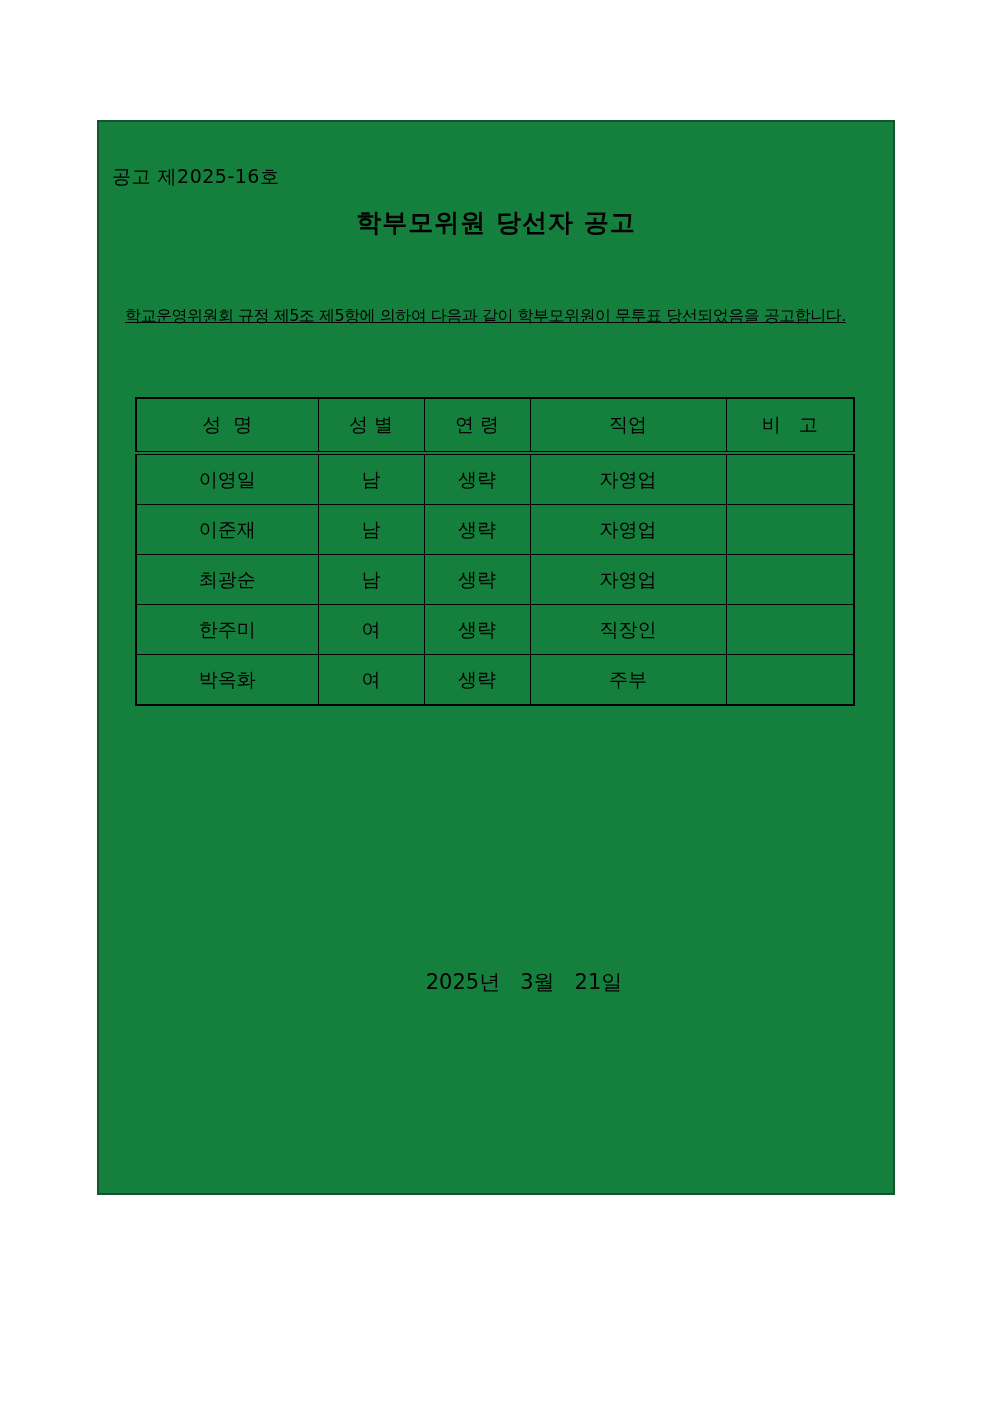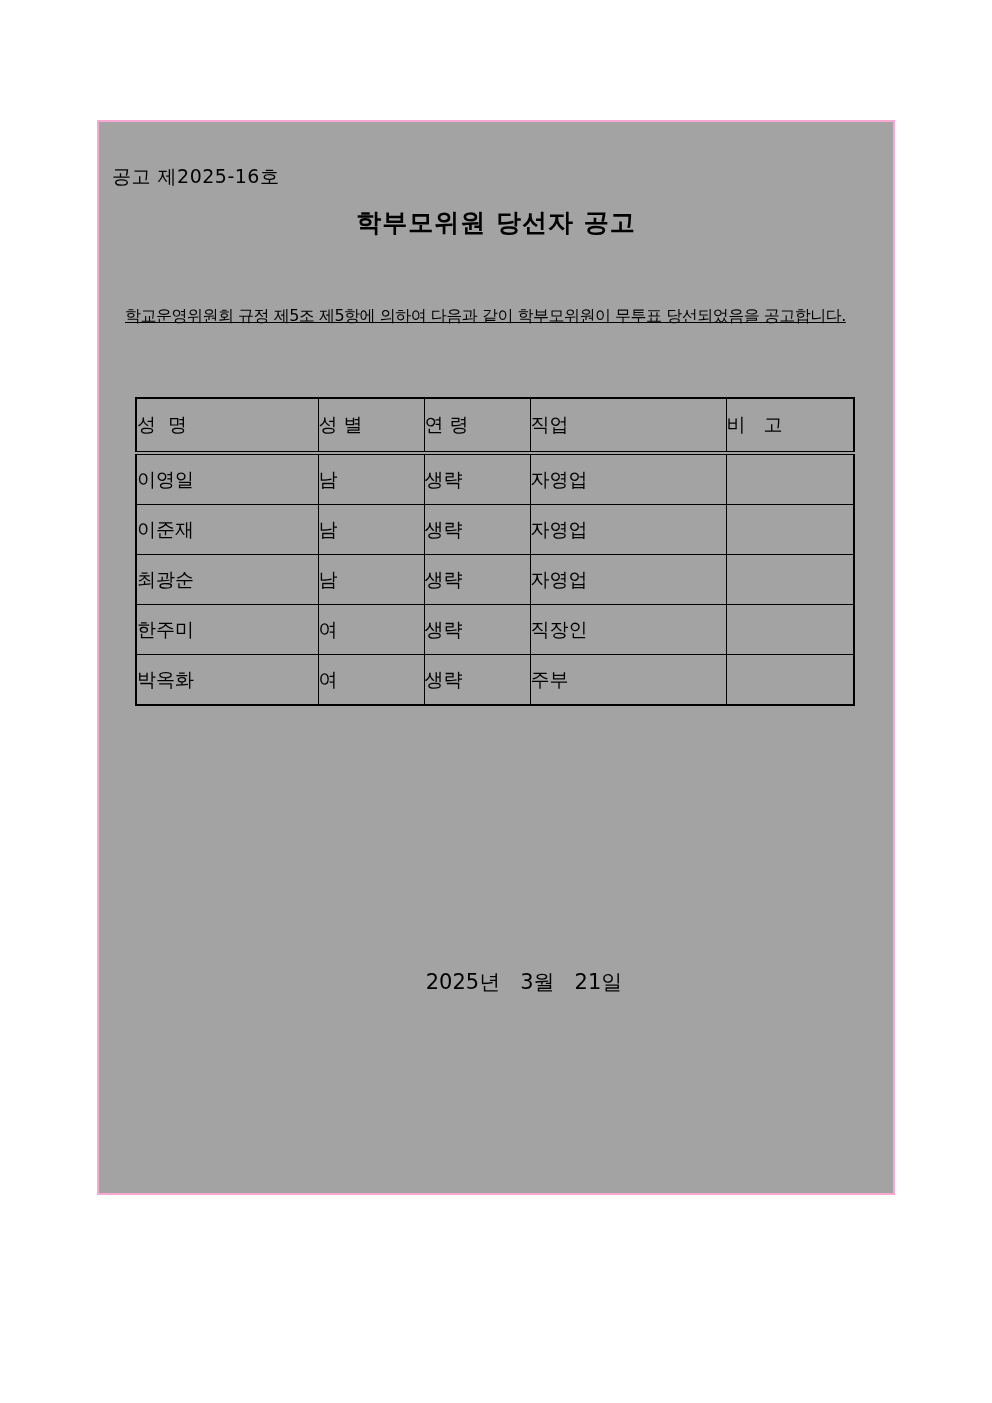--- a/index.html
+++ b/index.html
@@ -15,22 +15,22 @@
     height: 1403px;
     background: #ffffff;
     overflow: hidden;
   }
   .doc-frame {
     position: absolute;
     left: 97px;
     top: 120px;
     width: 794px;
     height: 1071px;
-    border: 2px solid #f9a8d4;
-    background: #a3a3a3;
+    border: 2px solid #14532d;
+    background: #15803d;
   }
   .doc-number {
     position: absolute;
     left: 13px;
     top: 42px;
     font-size: 19px;
     letter-spacing: 0.5px;
     white-space: pre;
   }
   .doc-title {
@@ -59,21 +59,21 @@
     left: 36px;
     top: 275px;
     width: 718px;
     border-collapse: collapse;
     table-layout: fixed;
     border: 2px solid #000000;
   }
   .winners-table th,
   .winners-table td {
     border: 1px solid #000000;
-    text-align: left;
+    text-align: center;
     vertical-align: middle;
     font-size: 19px;
     font-weight: normal;
     white-space: pre;
     padding: 0;
     overflow: hidden;
   }
   .winners-table thead th {
     height: 52px;
     border-bottom: 4px double #000000;

